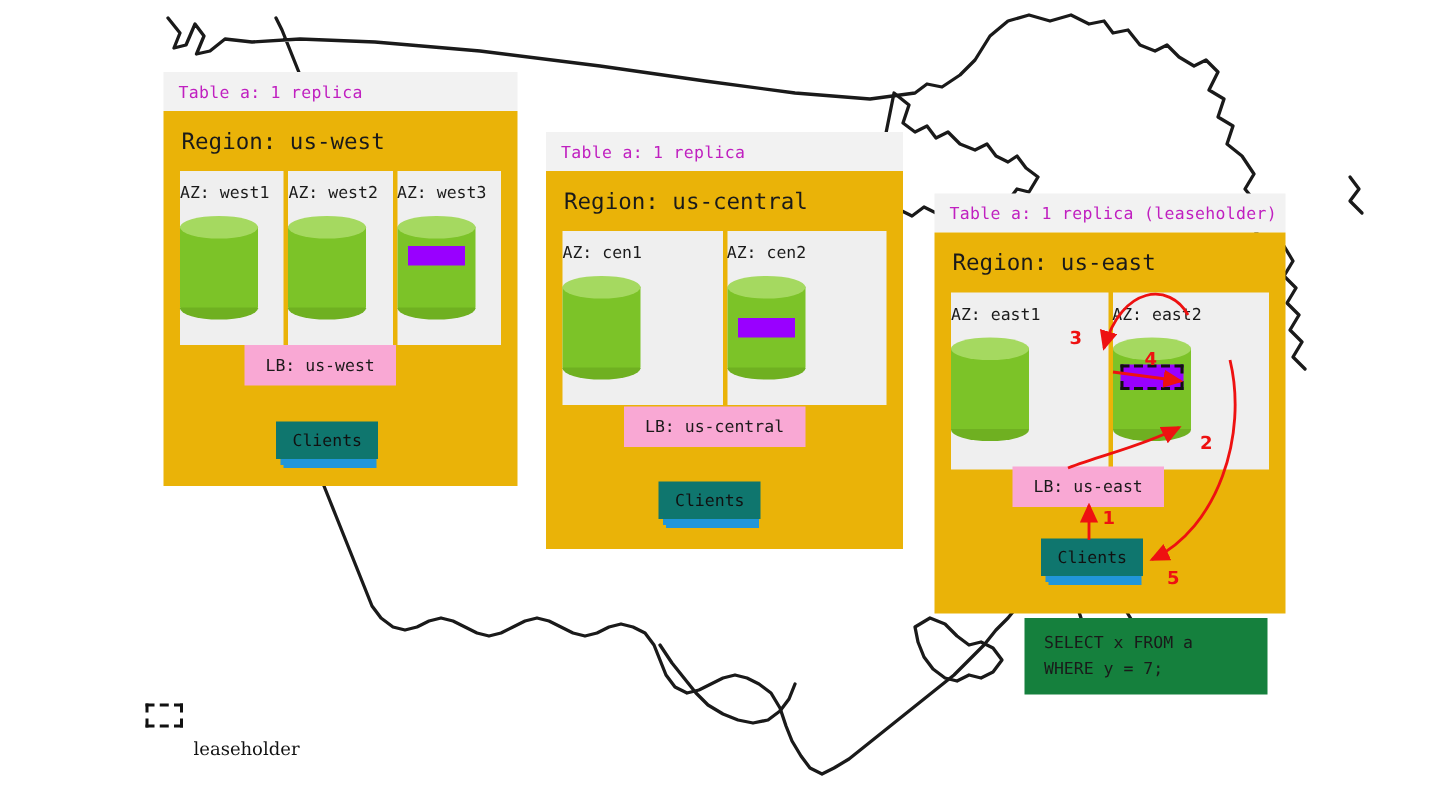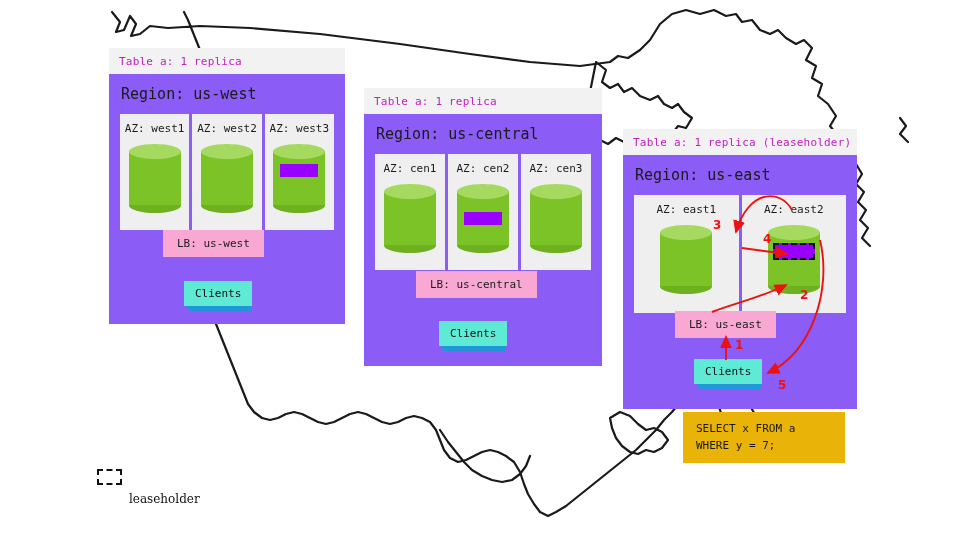--- a/index.html
+++ b/index.html
@@ -16,35 +16,35 @@
   
   .region-panel{position:absolute;z-index:5;padding-left:12px;}
   .panel-header{
     background:#f2f2f2;
     font-size:11px;color:#c020c0;
     padding:7px 10px 6px 10px;
     letter-spacing:.2px;
     white-space:nowrap;
   }
   .panel-body{
-    background:#8b5cf6;
+    background:#eab308;
     padding:0 11px 0 11px;
     position:relative;
   }
   .region-title{
     font-size:15px;color:#1a1a1a;
     padding:11px 0 11px 1px;
     white-space:nowrap;
   }
   .az-row{display:flex;gap:3px;}
   .az-cell{
     background:#efefef;
     flex:1;
     padding:8px 0 10px 0;
-    display:flex;flex-direction:column;align-items:center;
+    display:flex;flex-direction:column;
     position:relative;
   }
   .az-label{
     font-size:11px;color:#1a1a1a;white-space:nowrap;margin-bottom:9px;
   }
   
   .cyl{position:relative;width:52px;height:68px;}
   .cyl-body{
     position:absolute;left:0;top:7px;width:52px;height:54px;
     background:#7cc328;
@@ -70,27 +70,27 @@
     font-size:11px;color:#1a1a1a;
     padding:7px 14px;
     white-space:nowrap;
     z-index:7;
   }
   
   .clients-wrap{position:absolute;z-index:8;}
   .clients-stack{position:absolute;left:5px;top:5px;width:62px;height:26px;background:#2196d9;}
   .clients-stack2{position:absolute;left:3px;top:3px;width:62px;height:26px;background:#2196d9;}
   .clients-main{
-    position:relative;background:#5eead4;
+    position:relative;background:#0f766e;
     font-size:11px;color:#111;
     padding:6px 11px;white-space:nowrap;text-align:center;
   }
   
   .sql-box{
-    position:absolute;background:#eab308;z-index:9;
+    position:absolute;background:#15803d;z-index:9;
     font-size:11px;color:#1a1a1a;line-height:1.5;
     padding:9px 13px;white-space:pre;
   }
   
   #legend{position:absolute;z-index:9;display:flex;align-items:center;gap:7px;}
   .legend-swatch{width:21px;height:12px;border:2px dashed #111;background:transparent;}
   .legend-text{
     font-family:"DejaVu Serif","Liberation Serif",serif;
     font-size:12px;color:#111;margin-top:44px;
   }
@@ -212,28 +212,20 @@
         </div>
         <div class="az-cell" style="height:98px;">
           <div class="az-label">AZ: cen2</div>
           <div class="cyl">
             <div class="cyl-bot"></div>
             <div class="cyl-body"></div>
             <div class="cyl-top"></div>
             <div class="cyl-mark" style="top:28px;"></div>
           </div>
         </div>
-        <div class="az-cell" style="height:98px;">
-          <div class="az-label">AZ: cen3</div>
-          <div class="cyl">
-            <div class="cyl-bot"></div>
-            <div class="cyl-body"></div>
-            <div class="cyl-top"></div>
-          </div>
-        </div>
       </div>
     </div>
     <div class="lb-box" style="left:64px;top:183px;">LB: us-central</div>
     <div class="clients-wrap" style="left:87px;top:233px;">
       <div class="clients-stack"></div>
       <div class="clients-stack2"></div>
       <div class="clients-main">Clients</div>
     </div>
   </div>
 

